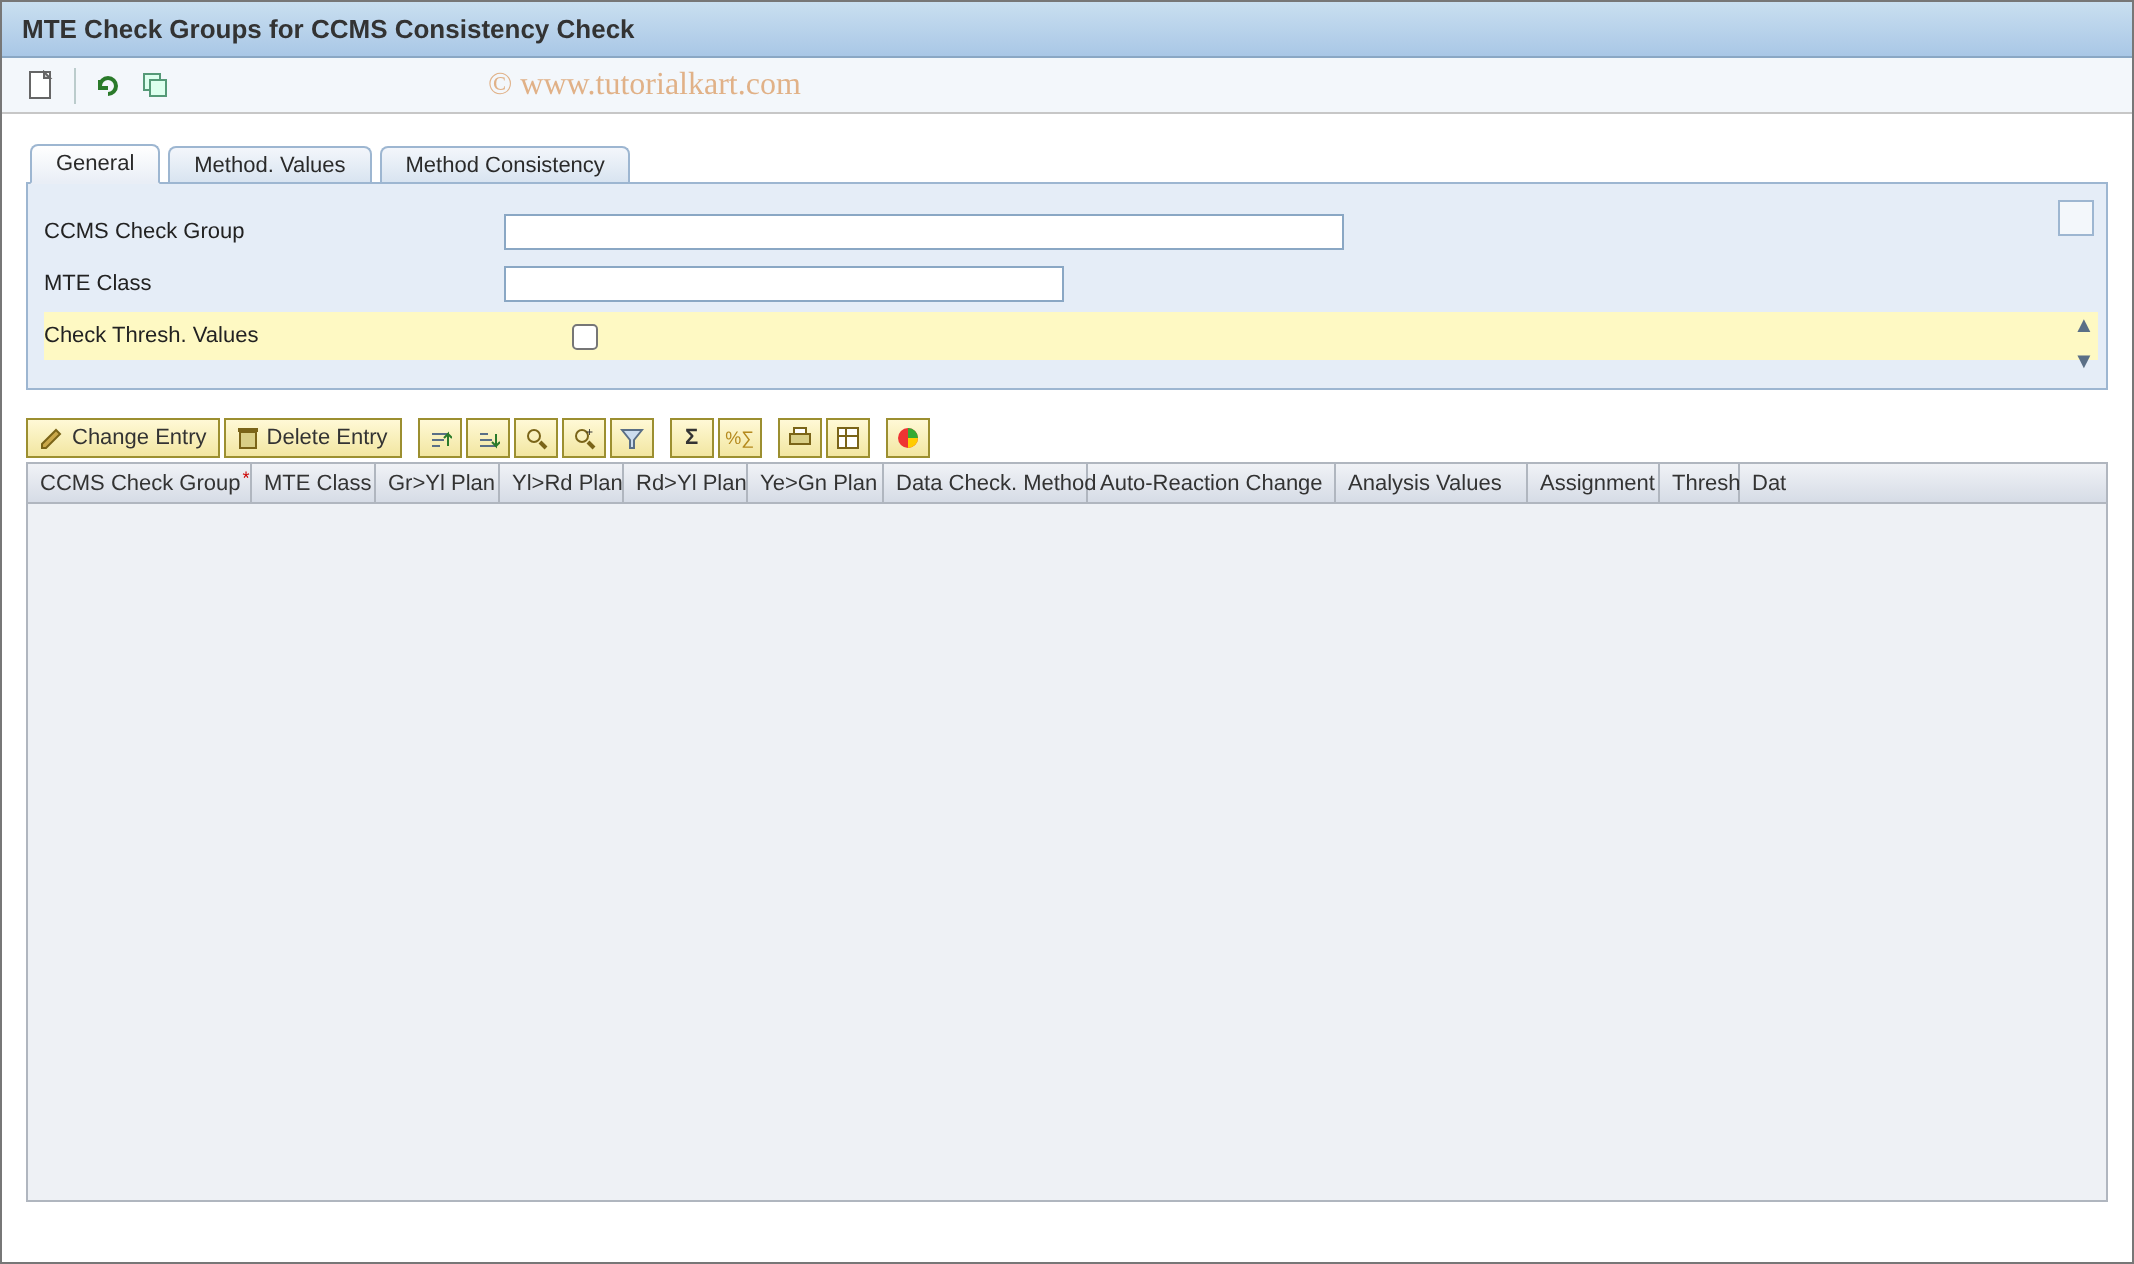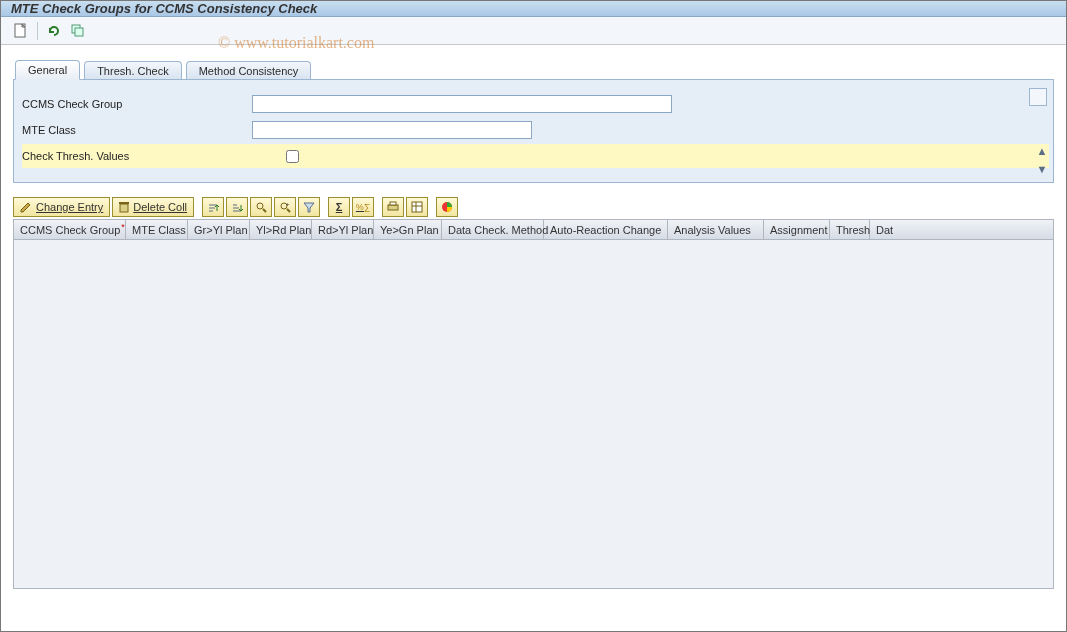--- a/index.html
+++ b/index.html
@@ -6,26 +6,26 @@
   html, body {
     margin: 0; padding: 0;
     width: 1067px; height: 632px;
     font-family: Arial, Helvetica, sans-serif;
     font-size: 11px;
     background: #fff;
     overflow: hidden;
   }
   .outer-border { border: 1px solid #777; width:1067px; height:632px; }
   .titlebar {
-    height: 16px;
+    height: 28px;
     background: linear-gradient(#c9dff0, #a9c7e6);
     border-bottom: 1px solid #8aa7c4;
     display: flex; align-items: center;
     padding-left: 10px;
-    font-style: italic; font-weight: bold; font-size: 13px;
+    font-weight: bold; font-size: 13px;
     color: #333;
   }
   .toolbar-main {
     height: 28px;
     display:flex; align-items:center; gap: 8px;
     padding-left: 12px;
     border-bottom: 1px solid #c7c7c7;
     background: #f3f7fb;
   }
   .tool-icon {
@@ -96,21 +96,20 @@
   .btnbar {
     display:flex; gap: 2px; margin: 14px 6px 0 6px; align-items:center;
   }
   .btn, .iconbtn {
     height: 20px;
     border: 1px solid #9c8f30;
     background: linear-gradient(#fff9d6,#f2e6a1);
     display:inline-flex; align-items:center; justify-content:center;
     padding: 0 6px; gap:4px; font-size:11px; color:#333;
     cursor:pointer;
-    text-decoration:underline;
   }
   .iconbtn { width: 22px; padding:0; }
   .sep { width:4px; }
   .grid-wrap {
     margin: 2px 6px 0 6px;
     border: 1px solid #b0b6bf;
     height: 370px;
     overflow:hidden;
     background: #f2f4f7;
   }
@@ -126,21 +125,21 @@
     border-right: 1px solid #b0b6bf;
     padding: 3px 6px;
     display:flex; align-items:center; position:relative;
   }
   .gh .req { color:#c00; font-size:9px; position:relative; top:-3px; left:1px;}
   .grid-body {
     height: 348px;
     background: #eef1f5;
   }
   .watermark {
-    position:absolute; left: 218px; top: 34px;
+    position:absolute; left: 244px; top: 34px;
     color: rgba(210,120,40,0.55);
     font-size: 16px; font-family: Georgia, serif;
     pointer-events:none;
   }
 </style>
 </head>
 <body>
 <div class="outer-border">
 
 <div class="titlebar">
@@ -168,21 +167,21 @@
           <rect x="1" y="1" width="8" height="8" fill="#dfe" stroke="#597"></rect>
           <rect x="4" y="4" width="8" height="8" fill="#dfe" stroke="#597"></rect>
         </svg>
   </span>
 </div>
 
 <div class="content-wrap">
 
   <div class="tabstrip">
     <div class="tab active"><span>General</span></div>
-    <div class="tab"><span>Thresh. Check</span></div>
+    <div class="tab"><span>Method. Values</span></div>
     <div class="tab"><span>Method Consistency</span></div>
   </div>
 
   <div class="tabpanel">
     <button class="panel-right-btn"></button>
 
     <div class="formrow">
       <label class="fld">CCMS Check Group</label>
       <input class="textin" style="width: 420px;" value="">
     </div>
@@ -205,21 +204,21 @@
       <svg width="12" height="12">
             <path d="M1 11 L3 11 L10 4 L8 2 L1 9 Z" fill="#caa84a" stroke="#7a6418"></path>
           </svg>
       <span>Change Entry</span>
     </button>
     <button class="btn">
       <svg width="10" height="12">
             <rect x="1" y="3" width="8" height="8" fill="#d9cf87" stroke="#7a6418"></rect>
             <rect x="0" y="1" width="10" height="2" fill="#7a6418"></rect>
           </svg>
-      <span>Delete Coll</span>
+      <span>Delete Entry</span>
     </button>
     <span class="sep"></span>
     <button class="iconbtn">
           <svg width="12" height="12">
             <path d="M2 10 L6 10 M2 7 L8 7 M2 4 L10 4" stroke="#5a6f86"></path>
             <path d="M10 10 L10 4 L8 6 M10 4 L12 6" stroke="#2a7a2a" fill="none"></path>
           </svg>
         </button>
     <button class="iconbtn">
           <svg width="12" height="12">

